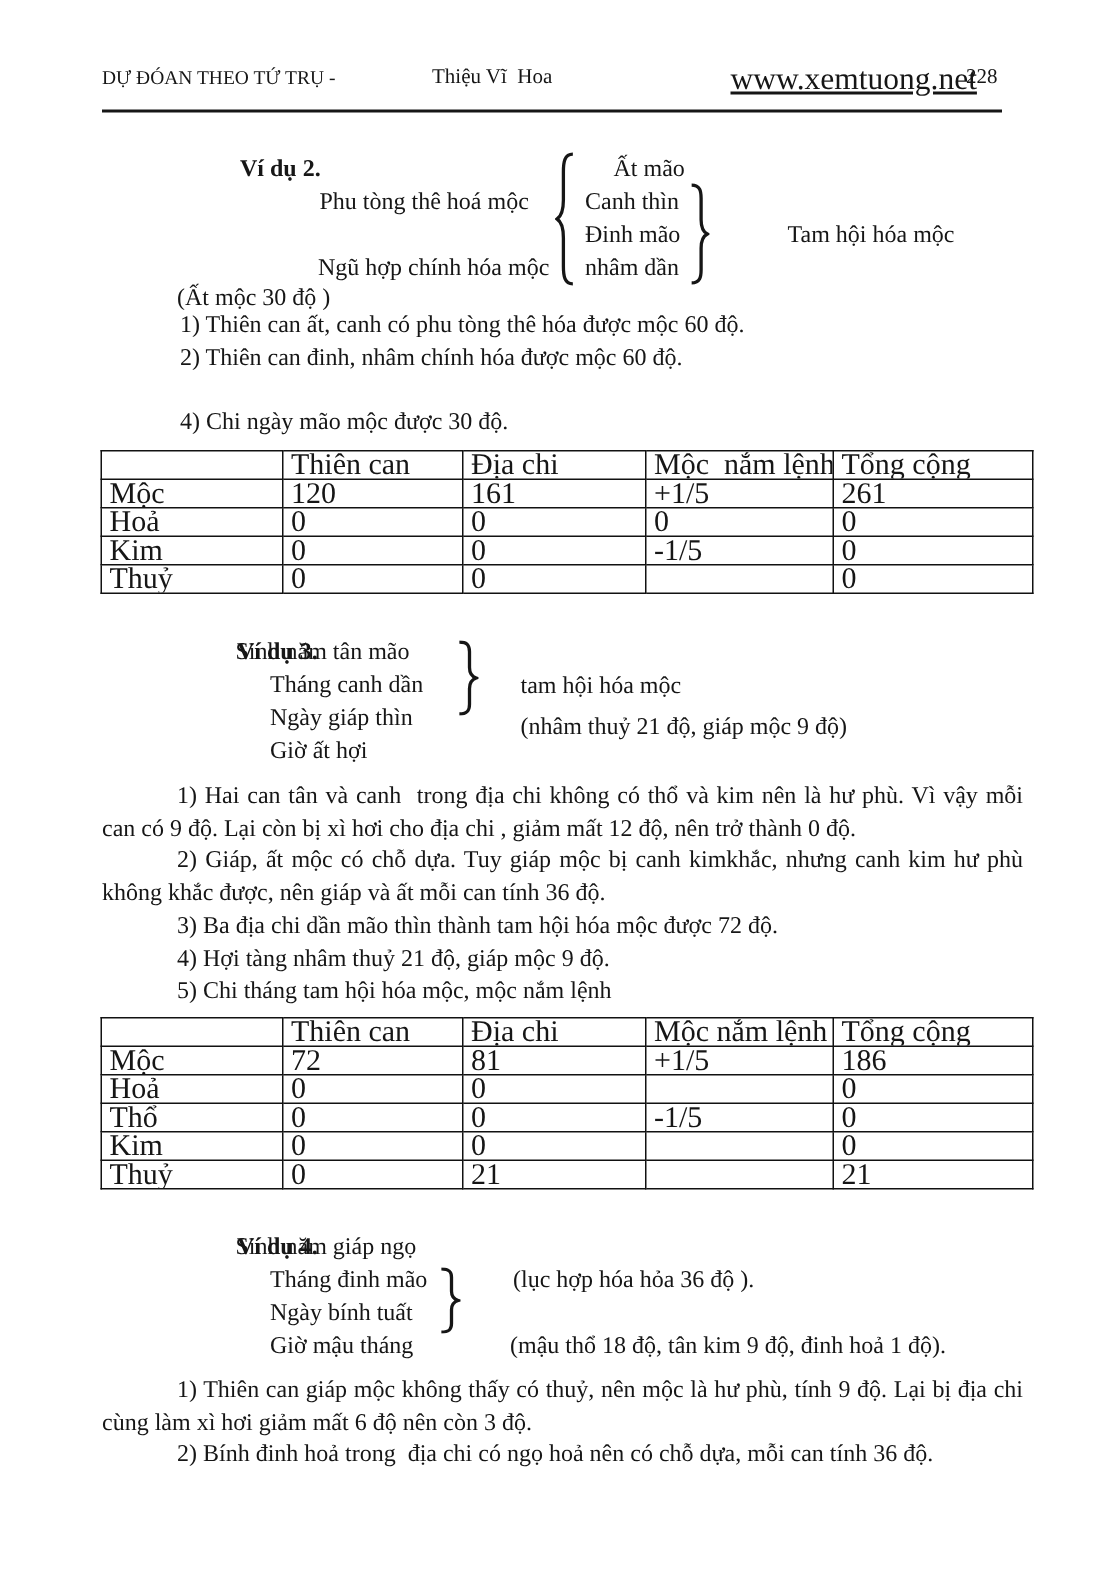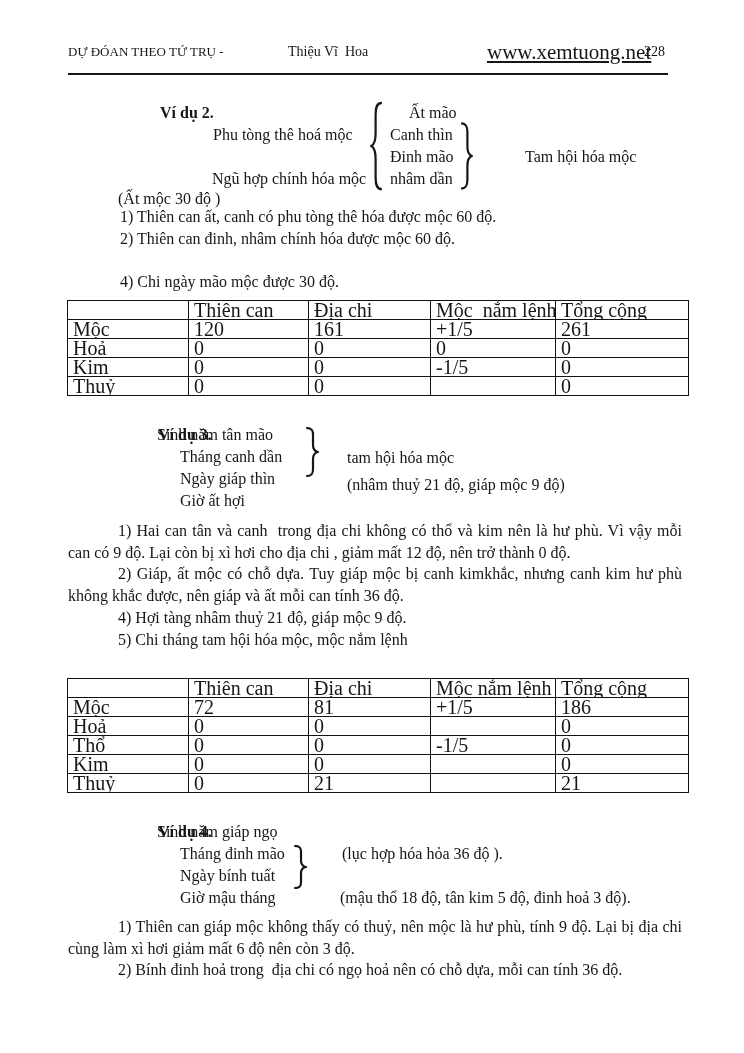--- a/index.html
+++ b/index.html
@@ -115,20 +115,21 @@
   <svg class="brace" style="left:304px;top:427px" width="15" height="50" viewBox="0 0 20 100" preserveAspectRatio="none">
     <path d="M3 2 C11 2 12 8 12 15 L12 36 C12 44 14 48 18 50 C14 52 12 56 12 64 L12 85 C12 92 11 98 3 98" fill="none" stroke="#161616" stroke-width="2.2" vector-effect="non-scaling-stroke"></path>
   </svg>
 
   <span class="abs" style="left:347px;top:448px">tam hội hóa mộc</span>
   <span class="abs" style="left:347px;top:475px">(nhâm thuỷ 21 độ, giáp mộc 9 độ)</span>
 
   <div class="paras" style="left:68px;top:520px">
     <p>1) Hai can tân và canh  trong địa chi không có thổ và kim nên là hư phù. Vì vậy mỗi can có 9 độ. Lại còn bị xì hơi cho địa chi , giảm mất 12 độ, nên trở thành 0 độ.</p>
     <p>2) Giáp, ất mộc có chỗ dựa. Tuy giáp mộc bị canh kimkhắc, nhưng canh kim hư phù không khắc được, nên giáp và ất mỗi can tính 36 độ.</p>
+    <p>3) Ba địa chi dần mão thìn thành tam hội hóa mộc được 72 độ.</p>
     <p>4) Hợi tàng nhâm thuỷ 21 độ, giáp mộc 9 độ.</p>
     <p>5) Chi tháng tam hội hóa mộc, mộc nắm lệnh</p>
   </div>
 
   <table class="grid" style="left:67px;top:678px;width:621px">
     <colgroup>
         <col style="width:121px">
         <col style="width:120px">
         <col style="width:122px">
         <col style="width:125px">
@@ -184,20 +185,20 @@
   <span class="abs" style="left:157px;top:822px">Sinh năm giáp ngọ</span>
   <span class="abs" style="left:180px;top:844px">Tháng đinh mão</span>
   <span class="abs" style="left:180px;top:866px">Ngày bính tuất</span>
   <span class="abs" style="left:180px;top:888px">Giờ mậu tháng</span>
 
   <svg class="brace" style="left:292px;top:845px" width="15" height="44" viewBox="0 0 20 100" preserveAspectRatio="none">
     <path d="M3 2 C11 2 12 8 12 15 L12 36 C12 44 14 48 18 50 C14 52 12 56 12 64 L12 85 C12 92 11 98 3 98" fill="none" stroke="#161616" stroke-width="2.2" vector-effect="non-scaling-stroke"></path>
   </svg>
 
   <span class="abs" style="left:342px;top:844px">(lục hợp hóa hỏa 36 độ ).</span>
-  <span class="abs" style="left:340px;top:888px">(mậu thổ 18 độ, tân kim 5 độ, đinh hoả 3 độ).</span>
+  <span class="abs" style="left:340px;top:888px">(mậu thổ 18 độ, tân kim 9 độ, đinh hoả 1 độ).</span>
 
   <div class="paras" style="left:68px;top:916px">
     <p>1) Thiên can giáp mộc không thấy có thuỷ, nên mộc là hư phù, tính 9 độ. Lại bị địa chi cùng làm xì hơi giảm mất 6 độ nên còn 3 độ.</p>
     <p>2) Bính đinh hoả trong  địa chi có ngọ hoả nên có chỗ dựa, mỗi can tính 36 độ.</p>
   </div>
 
 </div>
 
 </body></html>

